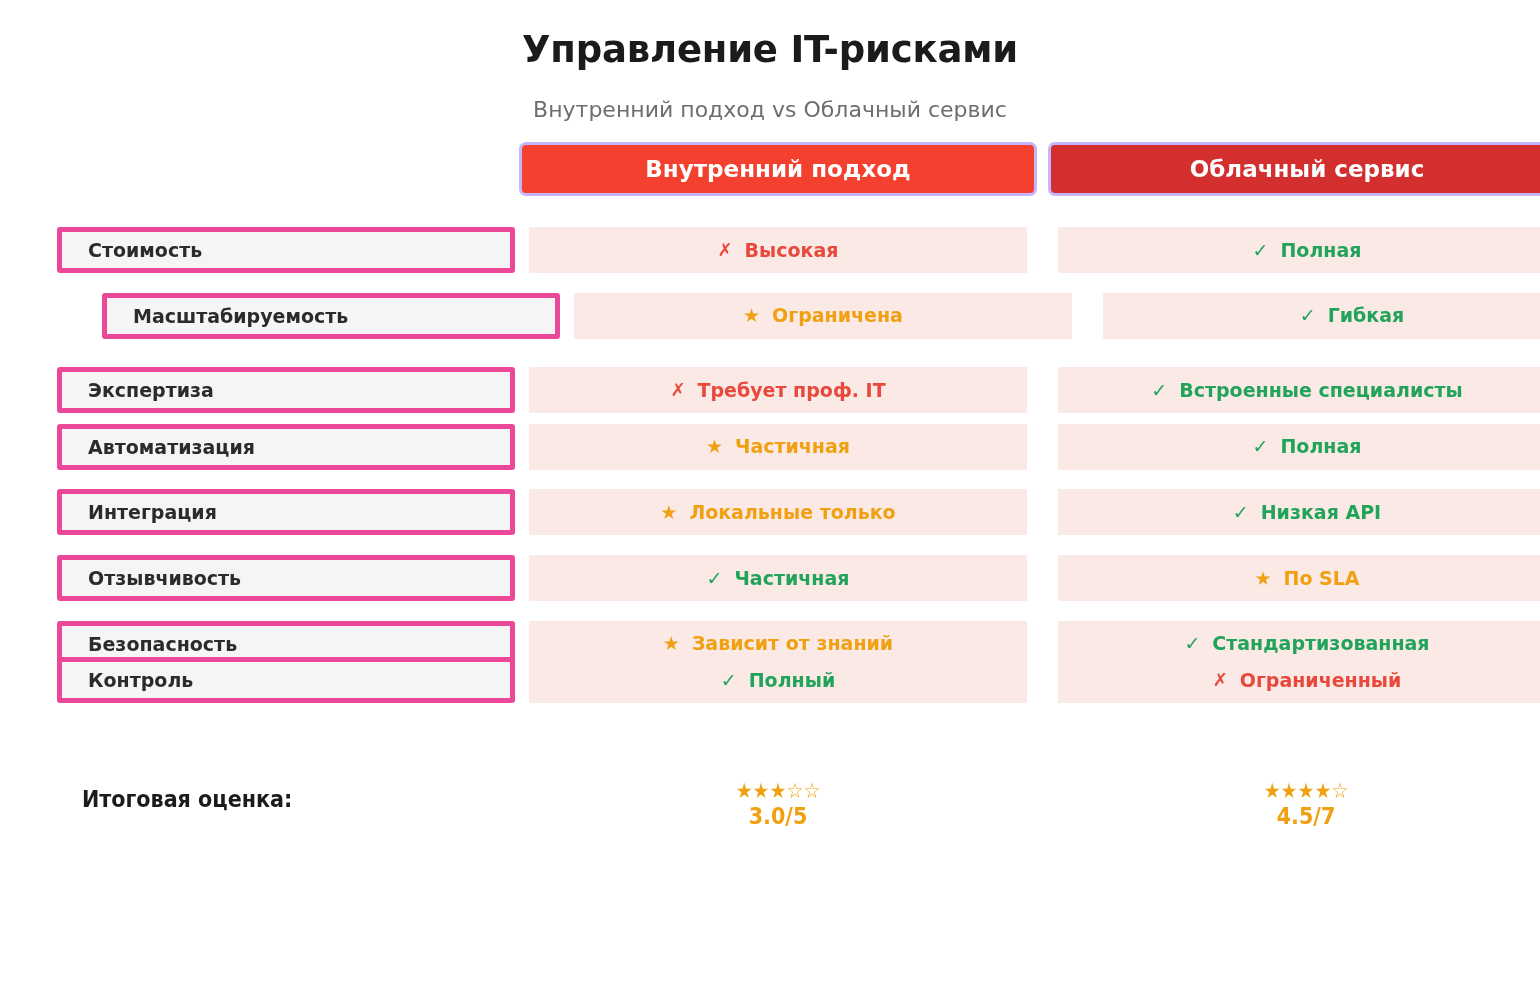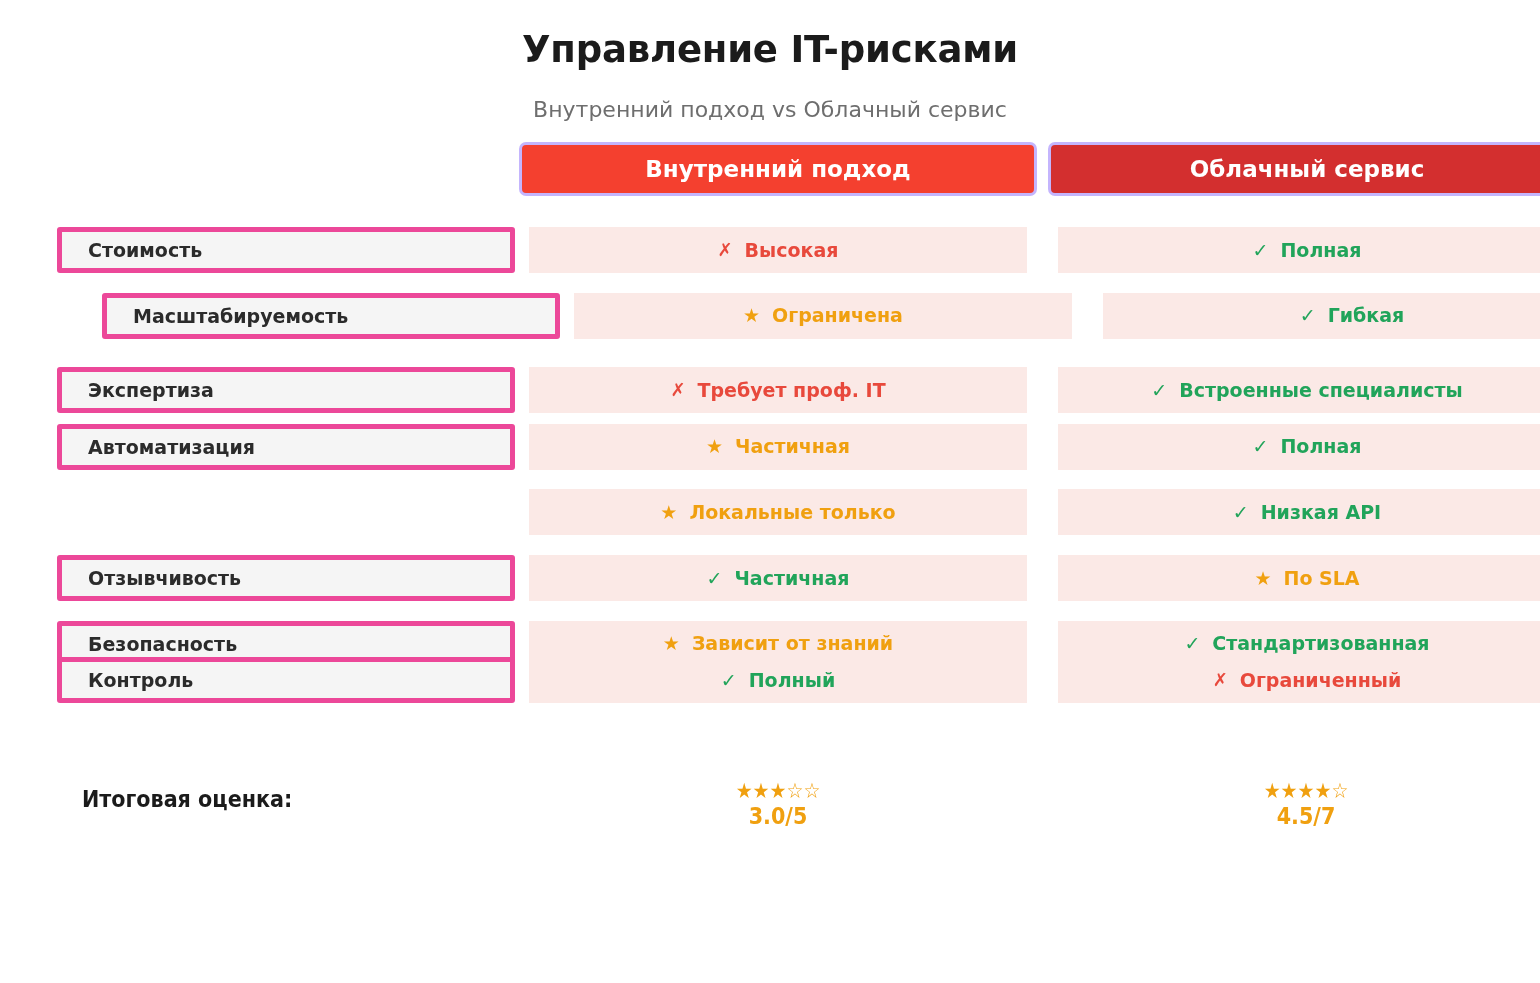--- a/index.html
+++ b/index.html
@@ -188,20 +188,21 @@
         <div class="value-cell c0 st-mid">
           <span class="v-icon">★</span>
           <span class="v-text">Частичная</span>
         </div>
         <div class="value-cell c1 st-good">
           <span class="v-icon">✓</span>
           <span class="v-text">Полная</span>
         </div>
       </div>
       <div class="row" style="top: 489.4px;">
+        <div class="feature-label">Интеграция</div>
         <div class="value-cell c0 st-mid">
           <span class="v-icon">★</span>
           <span class="v-text">Локальные только</span>
         </div>
         <div class="value-cell c1 st-good">
           <span class="v-icon">✓</span>
           <span class="v-text">Низкая API</span>
         </div>
       </div>
       <div class="row" style="top: 555px;">

